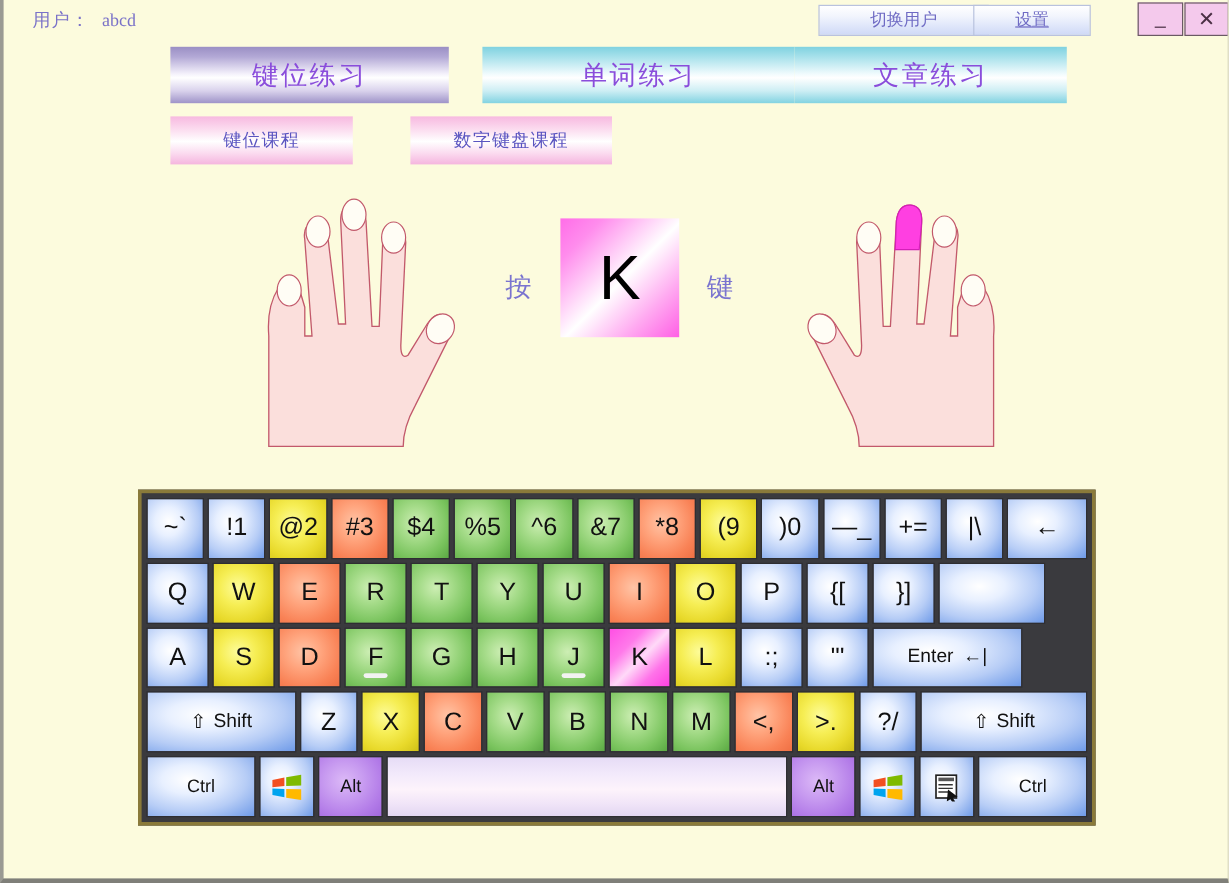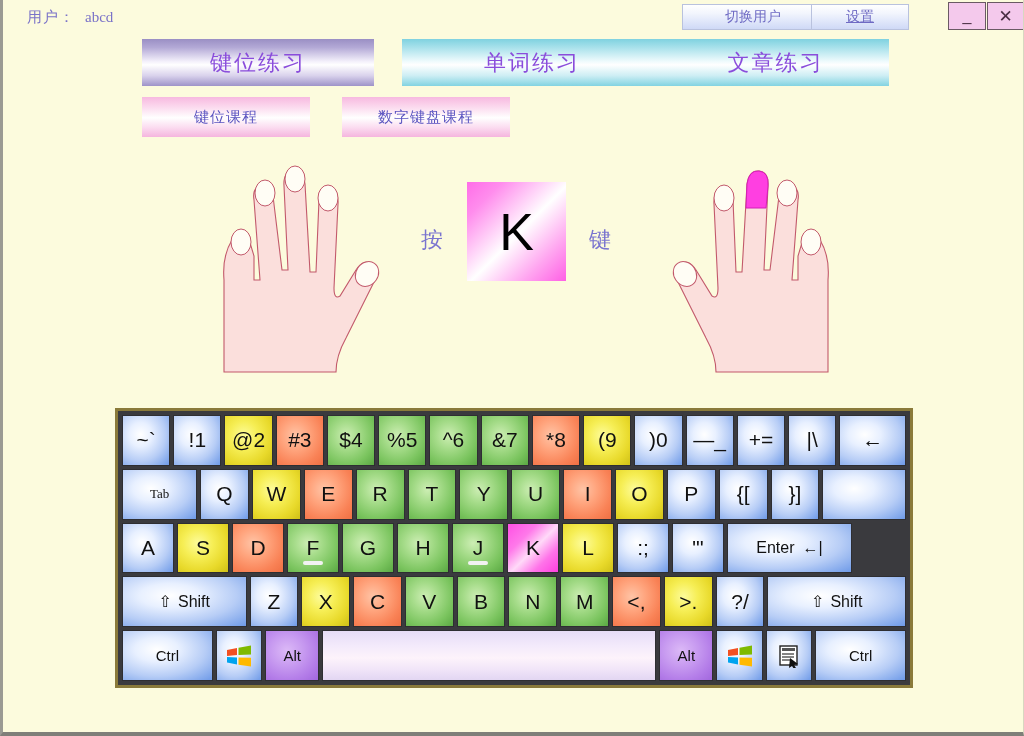--- a/index.html
+++ b/index.html
@@ -75,21 +75,21 @@
 
   
   .subtab {
     position: absolute; top: 97px; height: 40px;
     display: flex; align-items: center; justify-content: center;
     font-size: 15px; color: #5a54c0; cursor: pointer;
     font-family: "Liberation Serif", serif;
     letter-spacing: 1px;
     background: linear-gradient(180deg,#f7b9e0 0%,#fce0f1 30%,#ffffff 52%,#fbdcf0 76%,#f5b5de 100%);
   }
-  #subtab-key-course     { left: 139px; width: 168px; }
+  #subtab-key-course     { left: 139px; width: 152px; }
   #subtab-numpad-course  { left: 339px; width: 168px; }
 
   
   .hand { position: absolute; }
   #left-hand  { left: 203px; top: 160px; }
   #right-hand { left: 653px; top: 160px; }
 
   
   #prompt-area { position: absolute; left: 400px; top: 190px; width: 240px; height: 120px; }
   .prompt-word {
@@ -264,23 +264,20 @@
       </div>
       <div class="key k-blue" style="width: 52px;">
         <span class="top">|</span>
         <span class="bot">\</span>
       </div>
       <div class="key k-blue" style="width: 72px;">
         <span>←</span>
       </div>
     </div>
     <div class="krow">
-      <div class="key k-blue small" style="width: 80px;">
-        <span>Tab</span>
-      </div>
       <div class="key k-blue" style="width: 52px;">
         <span>Q</span>
       </div>
       <div class="key k-yellow" style="width: 52px;">
         <span>W</span>
       </div>
       <div class="key k-salmon" style="width: 52px;">
         <span>E</span>
       </div>
       <div class="key k-green" style="width: 52px;">

